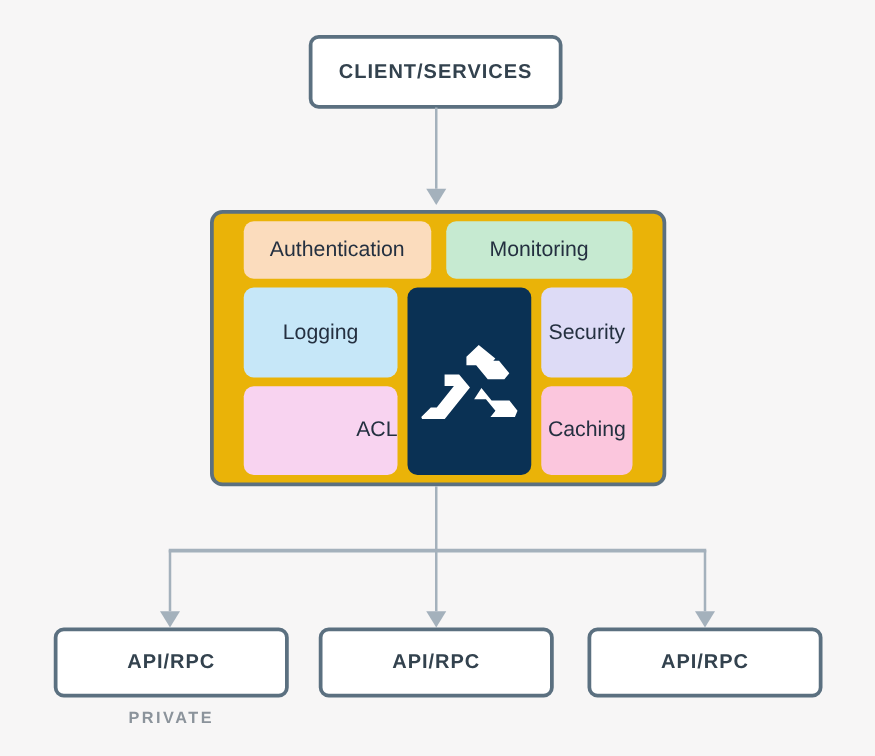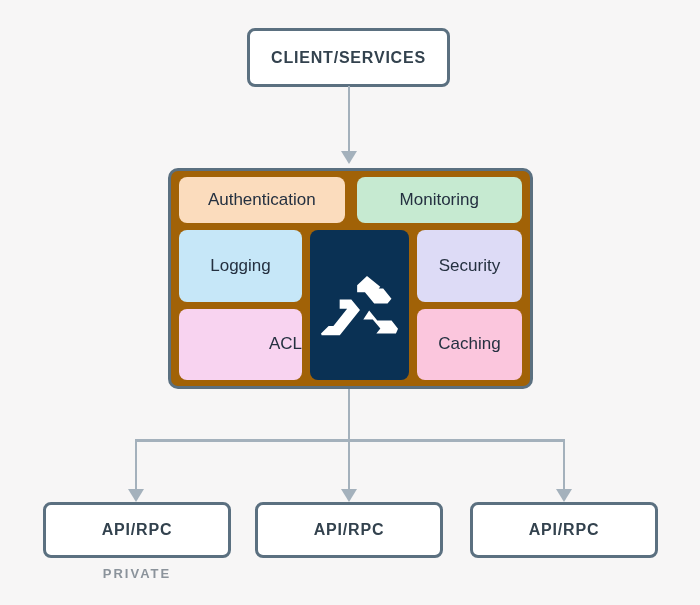--- a/index.html
+++ b/index.html
@@ -25,24 +25,24 @@
     font-weight:bold;
     font-size:16px;
     letter-spacing:0.8px;
     color:#33424E;
   }
   .client-node{left:247px;top:28px;width:203px;height:59px;}
 
   
   .gateway{
     position:absolute;left:168px;top:168px;width:365px;height:221px;
-    background:#a16207;border:3px solid #5B7080;border-radius:10px;
+    background:#eab308;border:3px solid #5B7080;border-radius:10px;
     box-sizing:border-box;
     display:flex;flex-direction:column;gap:7px;
-    padding:6px 8px;
+    padding:6px 24px;
   }
   .g-row{display:flex;gap:12px;}
   .g-row.ends{height:46px;flex:0 0 46px;}
   .g-row.mid{flex:1;gap:8px;}
   .g-col{display:flex;flex-direction:column;gap:7px;}
   .g-col.left{width:123px;flex:0 0 123px;}
   .g-col.right{flex:1;}
   .g-col .pill{flex:1;}
   .pill{
     flex:1;

